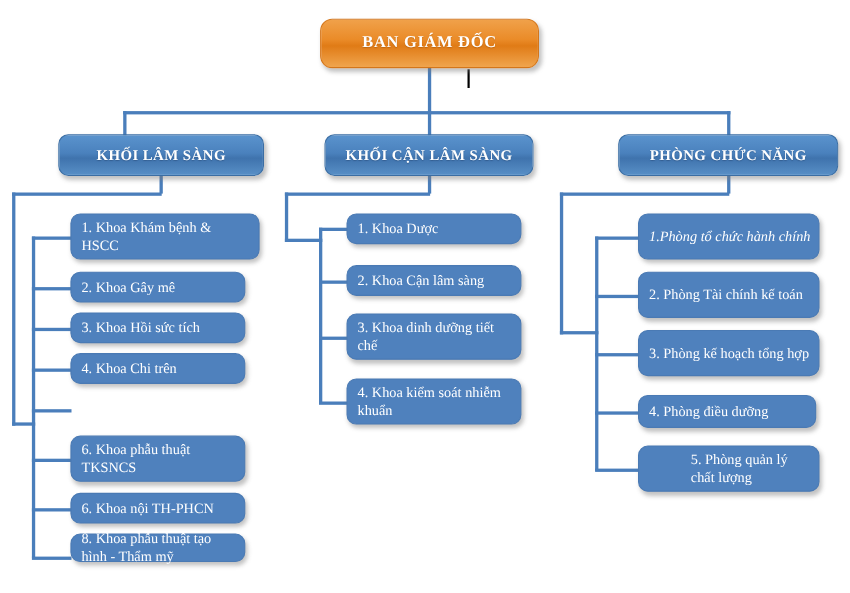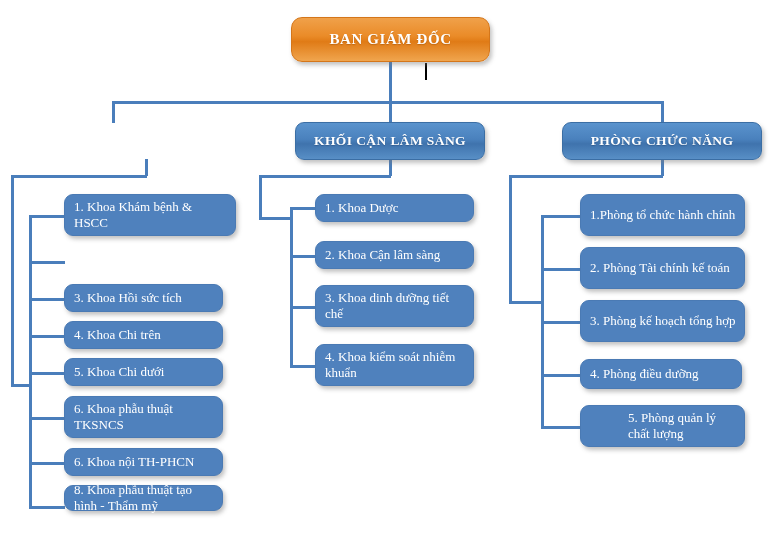--- a/index.html
+++ b/index.html
@@ -137,41 +137,44 @@
   <div class="line h" style="left:541px; top:215px; width:40px;"></div>
   <div class="line h" style="left:541px; top:268px; width:40px;"></div>
   <div class="line h" style="left:541px; top:321px; width:40px;"></div>
   <div class="line h" style="left:541px; top:374px; width:40px;"></div>
   <div class="line h" style="left:541px; top:426px; width:40px;"></div>
 
   <div class="node root" style="left:291px; top:17px; width:199px; height:45px;">
     <span>BAN GIÁM ĐỐC</span>
   </div>
 
+  <div class="node group" style="left:53px; top:122px; width:187px; height:38px;">
+    <span>KHỐI LÂM SÀNG</span>
+  </div>
 
   <div class="node group" style="left:295px; top:122px; width:190px; height:38px;">
     <span>KHỐI CẬN LÂM SÀNG</span>
   </div>
 
   <div class="node group" style="left:562px; top:122px; width:200px; height:38px;">
     <span>PHÒNG CHỨC NĂNG</span>
   </div>
 
   <div class="node leaf" style="left:64px; top:194px; width:172px; height:42px;align-items:center;">
     <span class="leaf-label">1. Khoa Khám bệnh &amp; HSCC</span>
   </div>
+  <div class="node leaf" style="left:64px; top:247px; width:159px; height:28px;">
+    <span class="leaf-label">2. Khoa Gây mê</span>
+  </div>
   <div class="node leaf" style="left:64px; top:284px; width:159px; height:28px;">
     <span class="leaf-label">3. Khoa Hồi sức tích</span>
   </div>
   <div class="node leaf" style="left:64px; top:321px; width:159px; height:28px;">
     <span class="leaf-label">4. Khoa Chi trên</span>
   </div>
-  <div class="node leaf" style="left:64px; top:358px; width:159px; height:28px;">
-    <span class="leaf-label">5. Khoa Chi dưới</span>
-  </div>
   <div class="node leaf" style="left:64px; top:396px; width:159px; height:42px;">
     <span class="leaf-label">6. Khoa phẫu thuật TKSNCS</span>
   </div>
   <div class="node leaf" style="left:64px; top:448px; width:159px; height:28px;">
     <span class="leaf-label">6. Khoa nội TH-PHCN</span>
   </div>
   <div class="node leaf" style="left:64px; top:485px; width:159px; height:26px;">
     <span class="leaf-label">8. Khoa phẫu thuật tạo hình - Thẩm mỹ</span>
   </div>
 
@@ -181,21 +184,21 @@
   <div class="node leaf" style="left:315px; top:241px; width:159px; height:28px;">
     <span class="leaf-label">2. Khoa Cận lâm sàng</span>
   </div>
   <div class="node leaf" style="left:315px; top:285px; width:159px; height:42px;">
     <span class="leaf-label">3. Khoa dinh dưỡng tiết chế</span>
   </div>
   <div class="node leaf" style="left:315px; top:344px; width:159px; height:42px;">
     <span class="leaf-label">4. Khoa kiểm soát nhiễm khuẩn</span>
   </div>
 
-  <div class="node leaf" style="left:580px; top:194px; width:165px; height:42px;">
+  <div class="node leaf" style="left:580px; top:194px; width:165px; height:42px;font-style:italic;">
     <span class="leaf-label">1.Phòng tổ chức hành chính</span>
   </div>
   <div class="node leaf" style="left:580px; top:247px; width:165px; height:42px;">
     <span class="leaf-label">2. Phòng Tài chính kế toán</span>
   </div>
   <div class="node leaf" style="left:580px; top:300px; width:165px; height:42px;">
     <span class="leaf-label">3. Phòng kế hoạch tổng hợp</span>
   </div>
   <div class="node leaf" style="left:580px; top:359px; width:162px; height:30px;">
     <span class="leaf-label">4. Phòng điều dưỡng</span>

